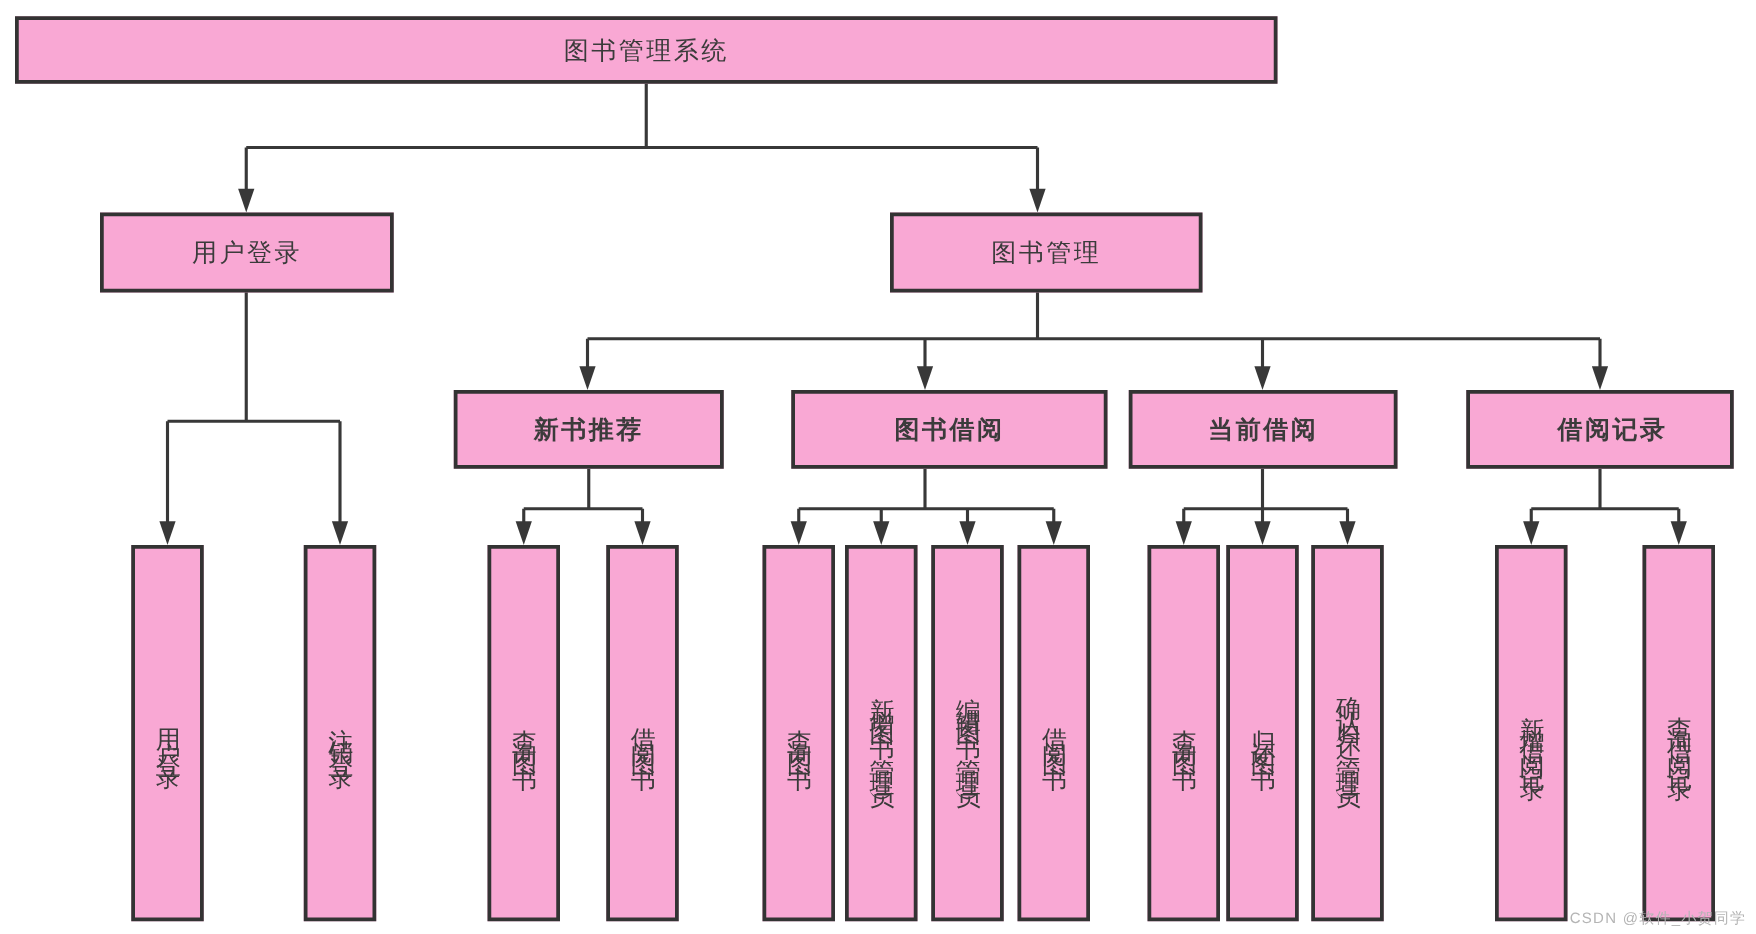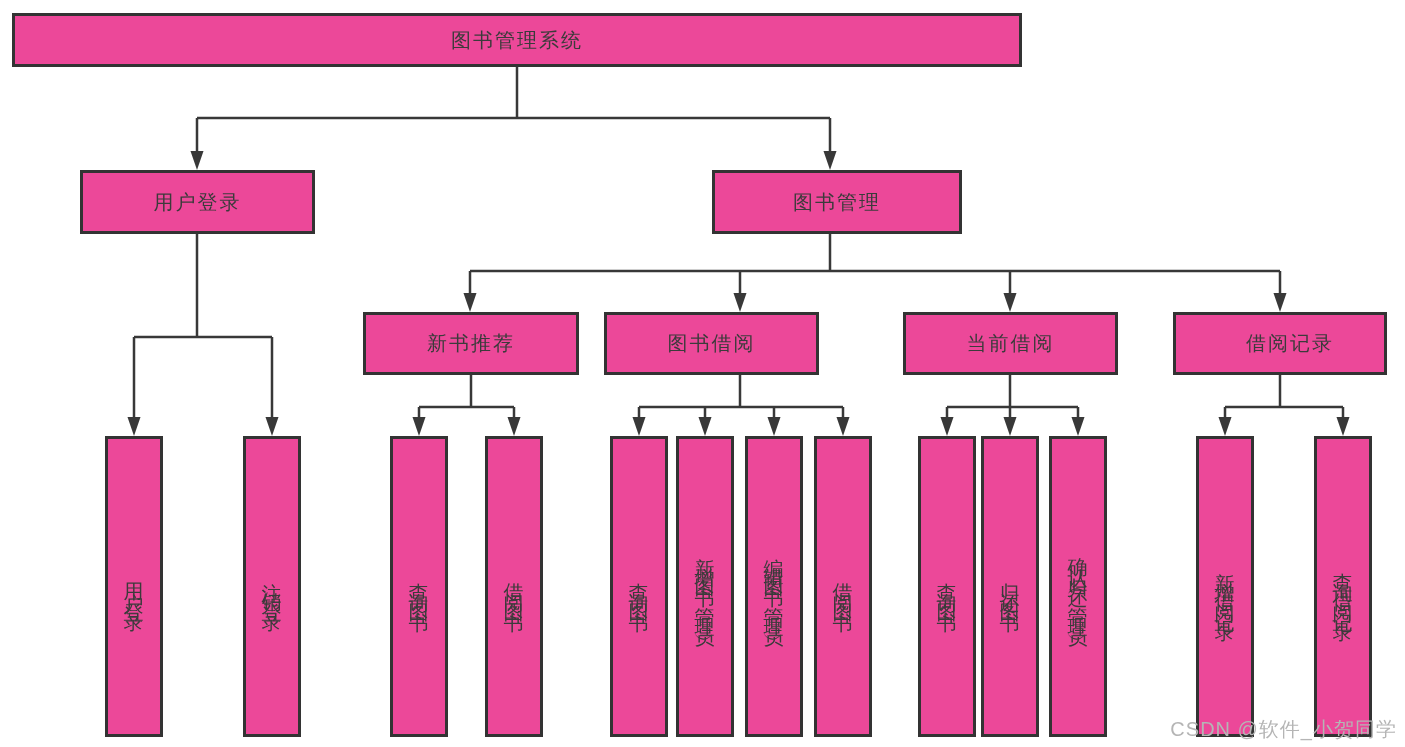--- a/index.html
+++ b/index.html
@@ -17,63 +17,63 @@
     background:var(--background);
     overflow:hidden;
   }
   #connectors{position:absolute;left:0;top:0;width:1405px;height:747px;}
   .c-line{stroke:var(--line);stroke-width:2.5;fill:none;}
   .c-arrow{fill:var(--line);stroke:none;}
   .box{
     position:absolute;
     box-sizing:border-box;
     border:3px solid var(--box-border);
-    background:#ec4899;
+    background:#f9a8d4;
     display:flex;align-items:center;justify-content:center;
     color:var(--text);
   }
   .h-label{font-size:20px;letter-spacing:2px;white-space:nowrap;}
   .leaf{width:58px;top:436px;height:301px;}
   .leaf .v-label{
     writing-mode:vertical-rl;
     text-orientation:mixed;
     font-size:20px;
     letter-spacing:10px;
     line-height:1;
     white-space:nowrap;
   }
   
   .n-root{left:12px;top:13px;width:1010px;height:54px;}
   
   .n-user-login{left:80px;top:170px;width:235px;height:64px;}
   .n-book-management{left:712px;top:170px;width:250px;height:64px;}
   
-  .lvl3{top:312px;height:63px;}
+  .lvl3{top:312px;height:63px;font-weight:bold;}
   .n-new-book{left:363px;width:216px;}
-  .n-book-borrow{left:604px;width:215px;}
+  .n-book-borrow{left:633px;width:253px;}
   .n-current-borrow{left:903px;width:215px;align-items:center;}
   .n-borrow-record{left:1173px;width:214px;padding-left:20px;}
   
   .lf-user-login{left:105px;}
   .lf-user-logout{left:243px;}
   .lf-nb-query{left:390px;}
   .lf-nb-borrow{left:485px;}
   .lf-bb-query{left:610px;}
   .lf-bb-add{left:676px;}
   .lf-bb-edit{left:745px;}
   .lf-bb-borrow{left:814px;}
   .lf-cb-query{left:918px;}
   .lf-cb-return{left:981px;}
   .lf-cb-confirm{left:1049px;}
   .lf-br-add{left:1196px;}
   .lf-br-query{left:1314px;}
   .watermark{
     position:absolute;
     right:8px;bottom:4px;
-    font-size:20px;
+    font-size:12px;
     color:var(--watermark);
     letter-spacing:1px;
     z-index:5;
     white-space:nowrap;
   }
 </style>
 </head>
 <body>
 
 <div id="canvas">

